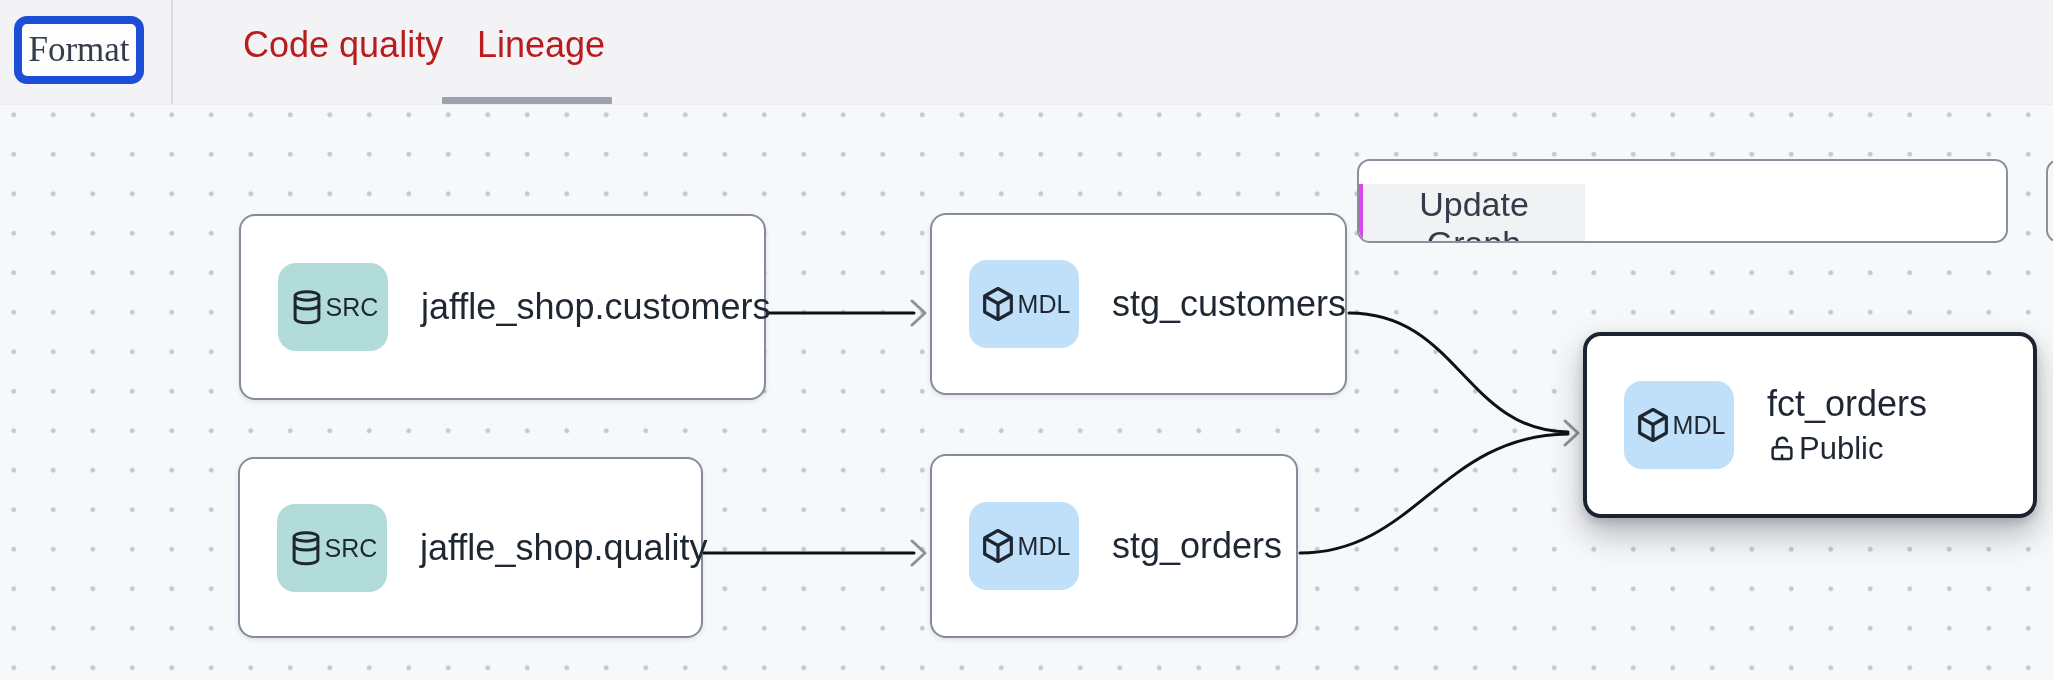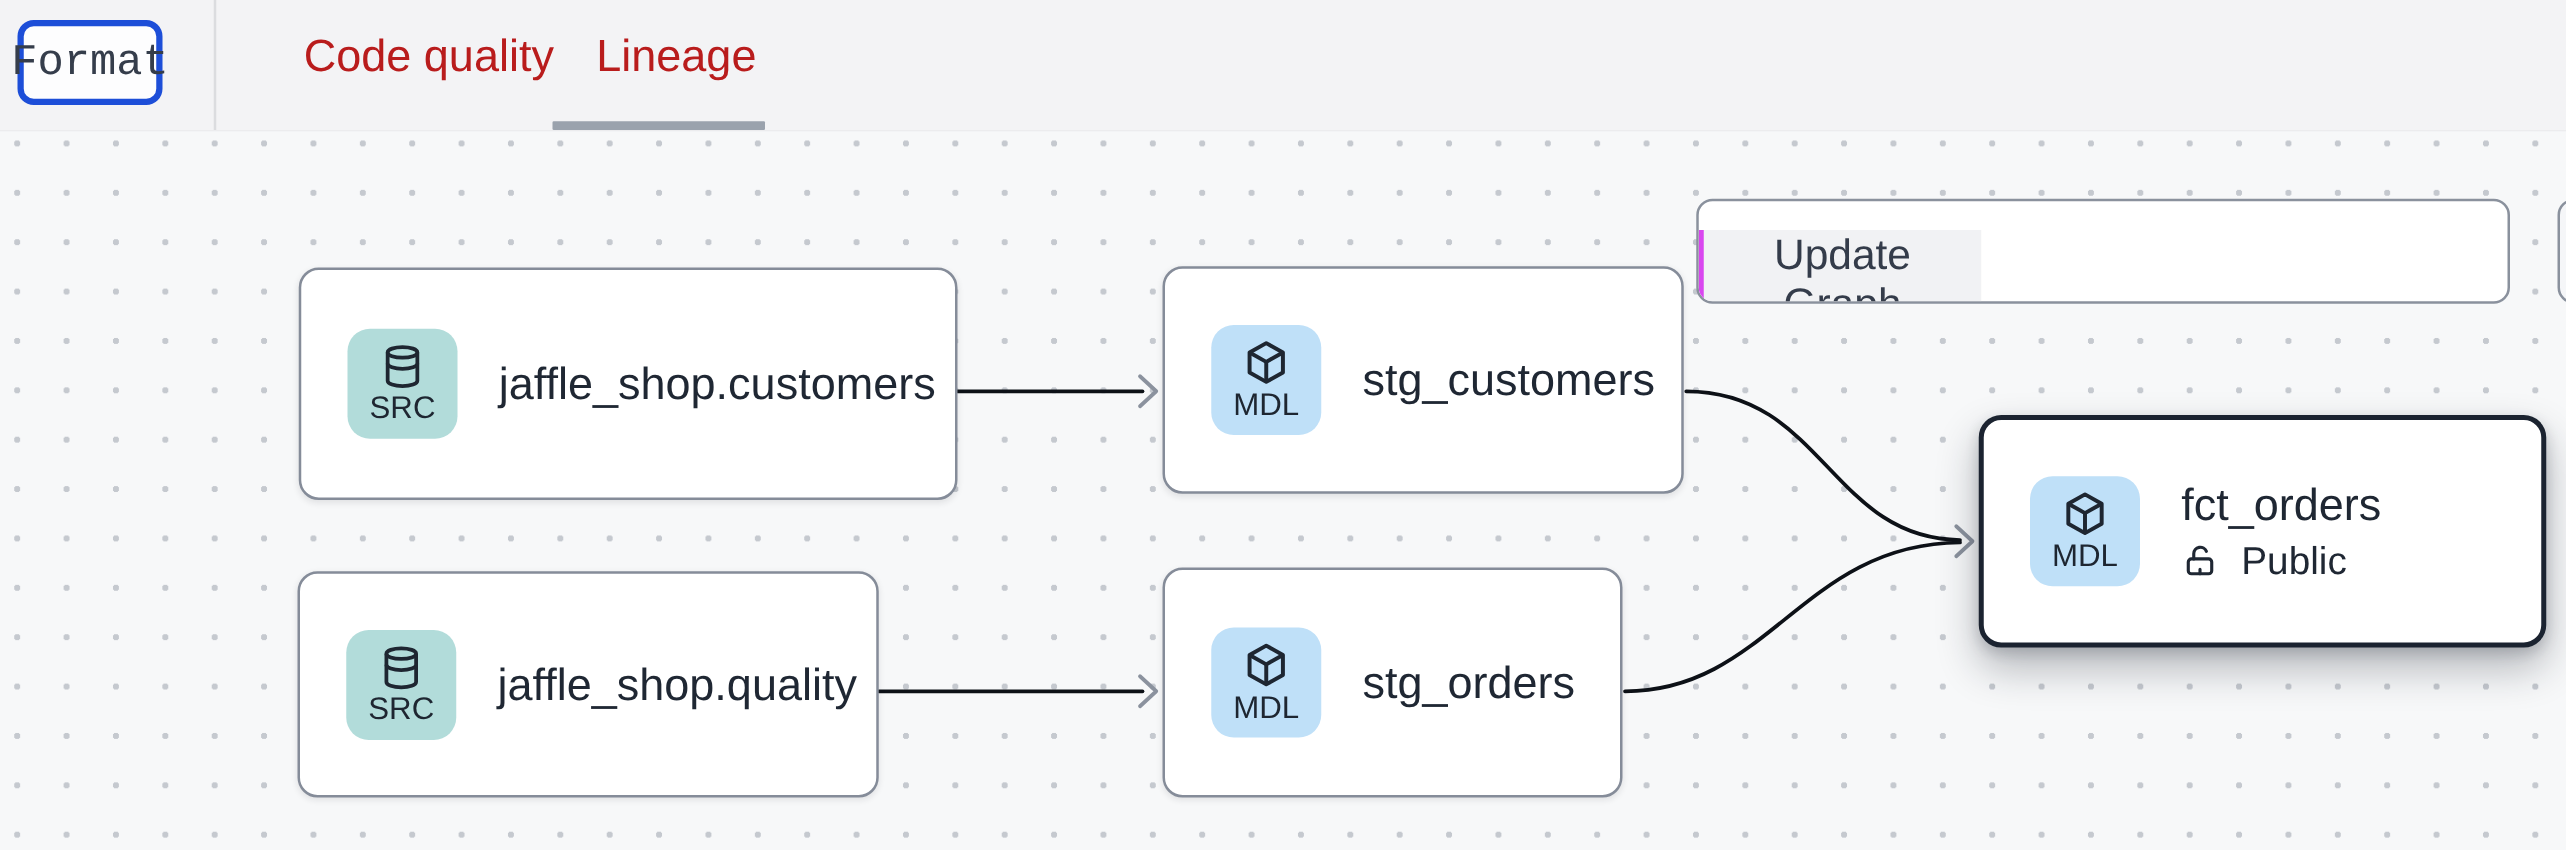--- a/index.html
+++ b/index.html
@@ -9,23 +9,23 @@
     background:var(--canvas-bg,#f7f8f9);
   }
   
   .toolbar{
     position:absolute;left:0;top:0;width:2053px;height:104px;
     background:var(--header-bg,#f3f3f5);
     border-bottom:1px solid #ececee;
     z-index:5;
   }
   .format-btn{
-    position:absolute;left:14px;top:16px;width:116px;height:68px;
-    background:#fdfdfe;border:5px solid #1d4ed8;border-radius:13px;
-    font-family:Liberation Mono, monospace;font-size:35px;color:#353d4b;
+    position:absolute;left:14px;top:16px;width:130px;height:68px;
+    background:#fdfdfe;border:8px solid #1d4ed8;border-radius:13px;
+    font-family:Liberation Serif, serif;font-size:35px;color:#353d4b;
     display:flex;align-items:center;justify-content:center;cursor:pointer;
   }
   .toolbar-divider{
     position:absolute;left:171px;top:0;width:2px;height:104px;background:#dbdcdf;
   }
   .tab{
     position:absolute;top:24px;font-size:36px;color:#b91c1c;cursor:pointer;white-space:nowrap;
   }
   .tab-codequality{left:243px;}
   .tab-lineage{left:477px;}
@@ -52,32 +52,32 @@
     box-shadow:0 2px 5px rgba(25,30,40,.10);
     z-index:2;cursor:pointer;
   }
   .node.selected{
     border:4px solid var(--selected-border,#1b2330);
     border-radius:18px;
     box-shadow:0 16px 32px rgba(24,29,42,.30),0 4px 10px rgba(24,29,42,.16);
     z-index:3;
   }
   .badge{
-    flex:0 0 auto;width:88px;height:88px;border-radius:18px;
-    display:flex;flex-direction:column;align-items:center;justify-content:center;
+    flex:0 0 auto;width:110px;height:88px;border-radius:18px;
+    display:flex;flex-direction:row;align-items:center;justify-content:center;
     color:var(--icon-ink,#1e2631);
     text-align:right;
   }
   .badge.src{background:var(--src-badge-bg,#b2dcda);}
   .badge.mdl{background:var(--mdl-badge-bg,#bfe0f8);}
   .badge svg{display:block;}
   .badge-label{font-size:25px;line-height:27px;margin-top:1px;color:#1e2631;}
   .node-title{font-size:36px;color:#1f2733;white-space:nowrap;}
   .node-text{display:flex;flex-direction:column;gap:6px;}
-  .access-row{display:flex;align-items:center;gap:18px;color:#1f2733;}
+  .access-row{display:flex;align-items:center;gap:2px;color:#1f2733;}
   .access-row svg{display:block;}
   .access-label{font-size:31px;}
   
   .n-jaffle-customers{left:239px;top:110px;width:527px;height:186px;}
   .n-stg-customers  {left:930px;top:109px;width:417px;height:182px;}
   .n-jaffle-orders  {left:238px;top:353px;width:465px;height:181px;}
   .n-stg-orders     {left:930px;top:350px;width:368px;height:184px;}
   .n-fct-orders     {left:1583px;top:228px;width:454px;height:186px;}
   
   .selector-group{

